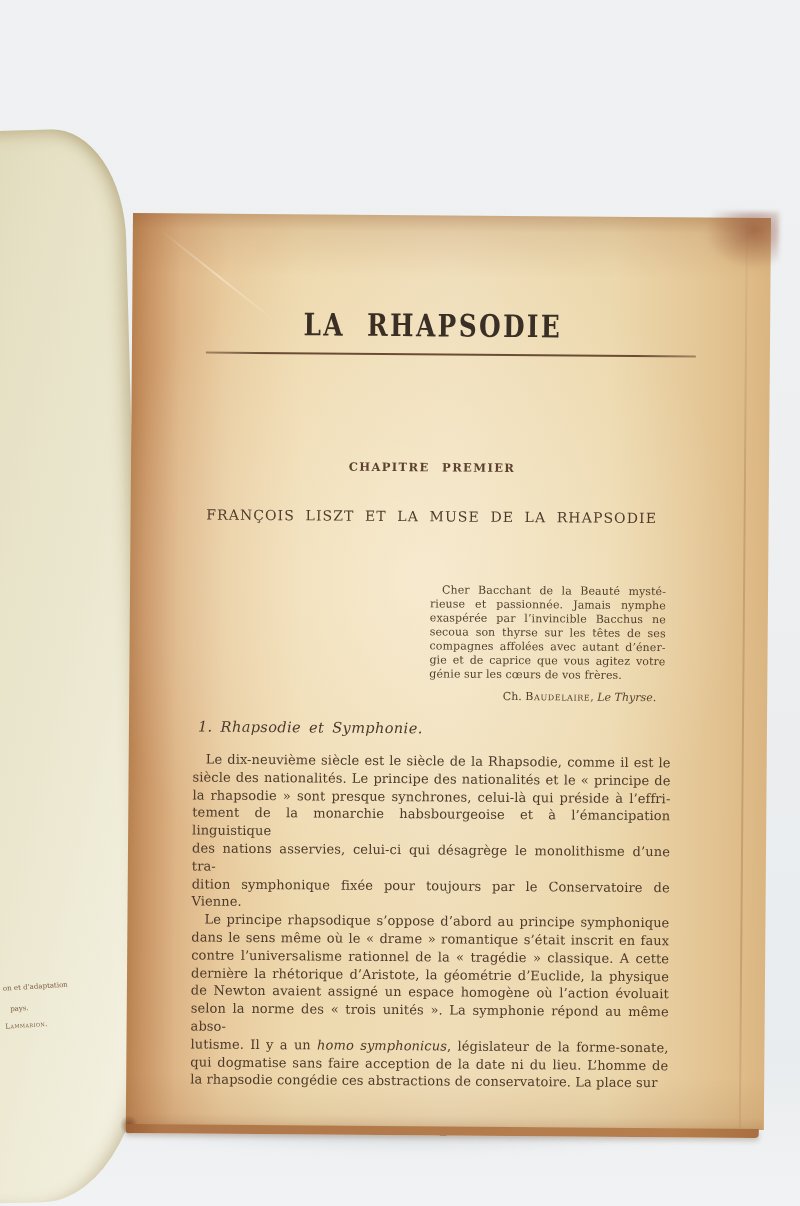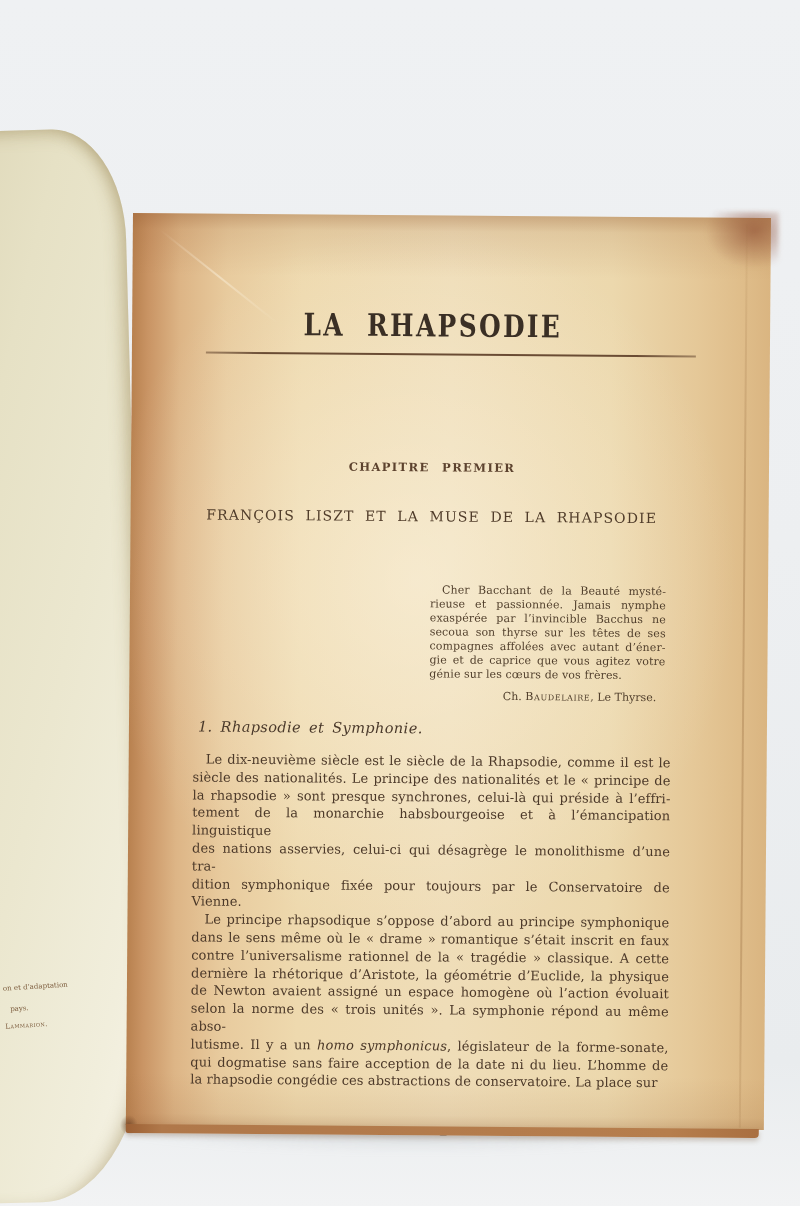--- a/index.html
+++ b/index.html
@@ -106,21 +106,21 @@
   }
   .epigraph .line { text-align: justify; text-align-last: justify; }
   .epigraph .line:first-child { text-indent: 12px; }
   .epigraph .line:last-child { text-align-last: left; }
   .attribution {
     position: absolute; left: 300px; top: 474px; width: 236px;
     box-sizing: border-box; padding-right: 9px;
     text-align: right; color: #52402d; font-size: 11px;
   }
   .attribution .author { font-variant: small-caps; letter-spacing: 0.6px; text-align: right; }
-  .attribution .work { }
+  .attribution .work { font-style: italic; }
   .section-heading {
     position: absolute; left: 69px; top: 505px;
     font-style: italic; font-size: 14.5px; color: #49382a;
     letter-spacing: 0.4px; word-spacing: 3px;
   }
   .body-text {
     position: absolute; left: 64px; top: 537px; width: 478px;
     color: #4c3929; font-size: 13px; line-height: 17.8px; letter-spacing: 0.1px;
   }
   .body-text .line { text-align: justify; text-align-last: justify; }

